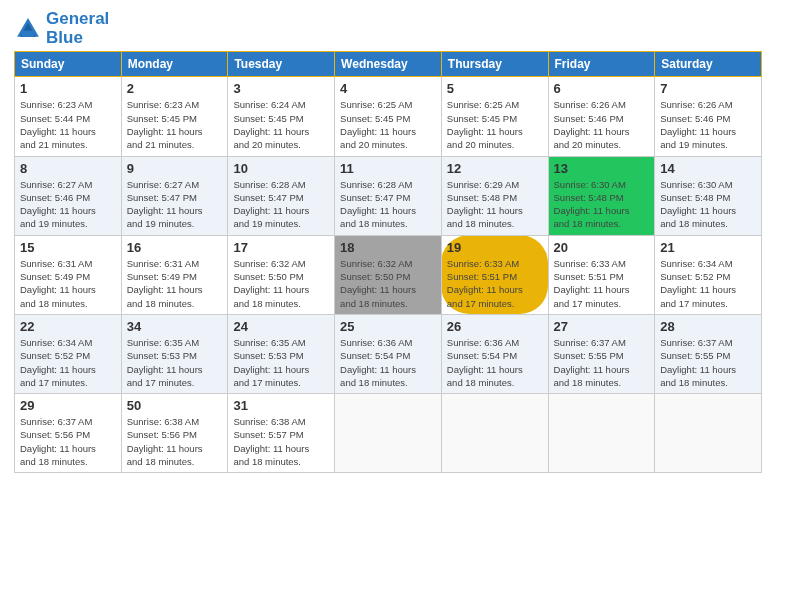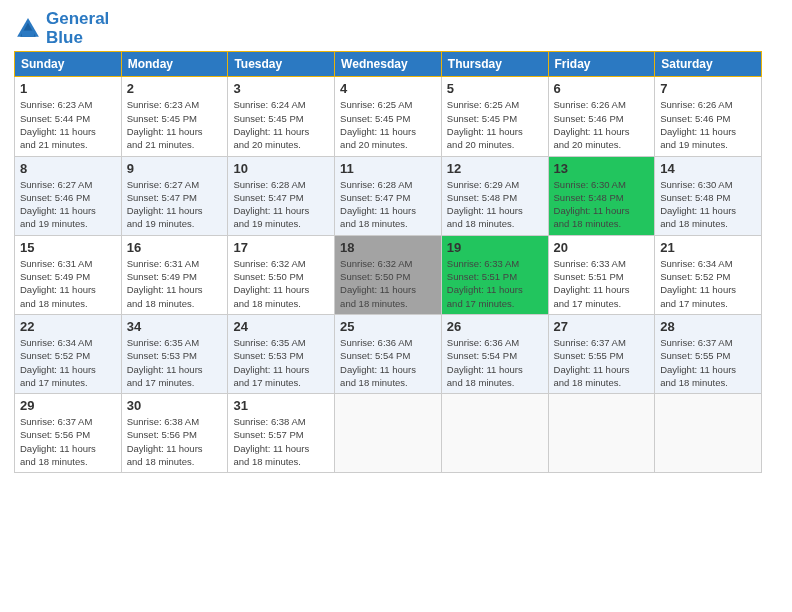--- a/index.html
+++ b/index.html
@@ -248,21 +248,21 @@
 Daylight: 11 hours
 and 18 minutes.</div>
           </td>
           <td style="background-color: #a3a3a3;">
             <span class="day-num">18</span>
             <div class="day-info" style="white-space: pre-line;">Sunrise: 6:32 AM
 Sunset: 5:50 PM
 Daylight: 11 hours
 and 18 minutes.</div>
           </td>
-          <td style="background-color: #22c55e;">
+          <td style="background-color: #eab308; border-radius: 28px;">
             <span class="day-num">19</span>
             <div class="day-info" style="white-space: pre-line;">Sunrise: 6:33 AM
 Sunset: 5:51 PM
 Daylight: 11 hours
 and 17 minutes.</div>
           </td>
           <td style="background-color: rgb(255, 255, 255);">
             <span class="day-num">20</span>
             <div class="day-info" style="white-space: pre-line;">Sunrise: 6:33 AM
 Sunset: 5:51 PM
@@ -330,21 +330,21 @@
         </tr>
         <tr>
           <td style="background-color: rgb(255, 255, 255);">
             <span class="day-num">29</span>
             <div class="day-info" style="white-space: pre-line;">Sunrise: 6:37 AM
 Sunset: 5:56 PM
 Daylight: 11 hours
 and 18 minutes.</div>
           </td>
           <td style="background-color: rgb(255, 255, 255);">
-            <span class="day-num">30</span>
+            <span class="day-num">50</span>
             <div class="day-info" style="white-space: pre-line;">Sunrise: 6:38 AM
 Sunset: 5:56 PM
 Daylight: 11 hours
 and 18 minutes.</div>
           </td>
           <td style="background-color: rgb(255, 255, 255);">
             <span class="day-num">31</span>
             <div class="day-info" style="white-space: pre-line;">Sunrise: 6:38 AM
 Sunset: 5:57 PM
 Daylight: 11 hours

